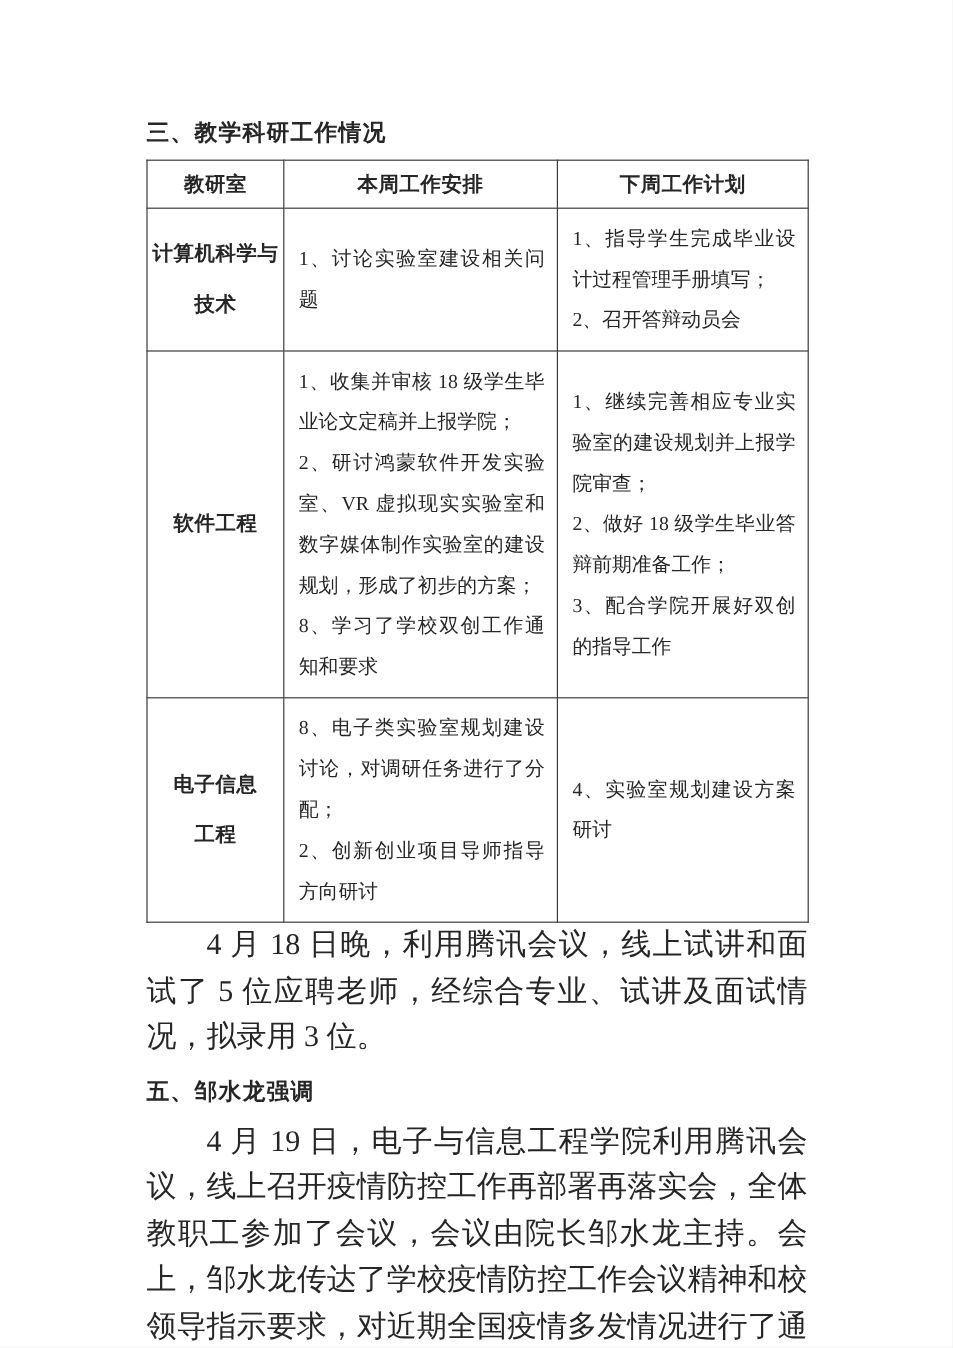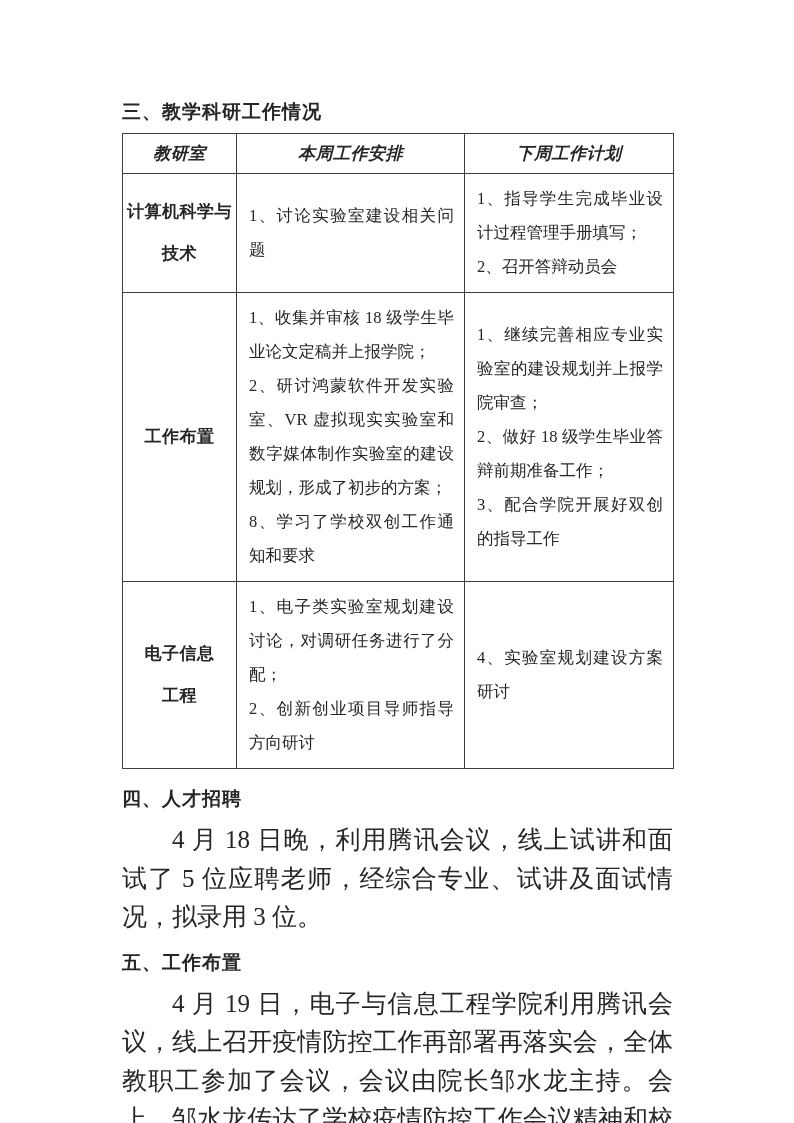--- a/index.html
+++ b/index.html
@@ -40,21 +40,20 @@
   .work-table th, .work-table td {
     border: 1.5px solid #3d3d3d;
     vertical-align: middle;
   }
   .work-table th {
     height: 40px;
     font-size: 17px;
     font-weight: bold;
     text-align: center;
     letter-spacing: 0.5px;
-    font-style: italic;
   }
   .dept-cell {
     font-size: 17px;
     font-weight: bold;
     text-align: center;
     line-height: 42px;
     white-space: pre-line;
     letter-spacing: 0.5px;
   }
   .items-cell {
@@ -101,46 +100,45 @@
 技术</td>
           <td class="items-cell">
               <div>1、讨论实验室建设相关问题</div>
             </td>
           <td class="items-cell">
               <div>1、指导学生完成毕业设计过程管理手册填写；</div>
               <div>2、召开答辩动员会</div>
             </td>
         </tr>
         <tr class="row-2">
-          <td class="dept-cell">工作布置</td>
+          <td class="dept-cell">软件工程</td>
           <td class="items-cell">
               <div>1、收集并审核 18 级学生毕业论文定稿并上报学院；</div>
               <div>2、研讨鸿蒙软件开发实验室、VR 虚拟现实实验室和数字媒体制作实验室的建设规划，形成了初步的方案；</div>
               <div>8、学习了学校双创工作通知和要求</div>
             </td>
           <td class="items-cell">
               <div>1、继续完善相应专业实验室的建设规划并上报学院审查；</div>
               <div>2、做好 18 级学生毕业答辩前期准备工作；</div>
               <div>3、配合学院开展好双创的指导工作</div>
             </td>
         </tr>
         <tr class="row-3">
           <td class="dept-cell">电子信息
 工程</td>
           <td class="items-cell">
-              <div>1、电子类实验室规划建设讨论，对调研任务进行了分配；</div>
+              <div>8、电子类实验室规划建设讨论，对调研任务进行了分配；</div>
               <div>2、创新创业项目导师指导方向研讨</div>
             </td>
           <td class="items-cell">
               <div>4、实验室规划建设方案研讨</div>
             </td>
         </tr>
       </tbody>
     </table>
 
-    <div class="section-heading heading-2">四、人才招聘</div>
     <div class="body-paragraph">4 月 18 日晚，利用腾讯会议，线上试讲和面试了 5 位应聘老师，经综合专业、试讲及面试情况，拟录用 3 位。</div>
 
-    <div class="section-heading heading-3">五、工作布置</div>
+    <div class="section-heading heading-3">五、邹水龙强调</div>
     <div class="body-paragraph">4 月 19 日，电子与信息工程学院利用腾讯会议，线上召开疫情防控工作再部署再落实会，全体教职工参加了会议，会议由院长邹水龙主持。会上，邹水龙传达了学校疫情防控工作会议精神和校领导指示要求，对近期全国疫情多发情况进行了通报，邹水龙强调，</div>
 
   </div>
 </div>
 
 </body></html>

